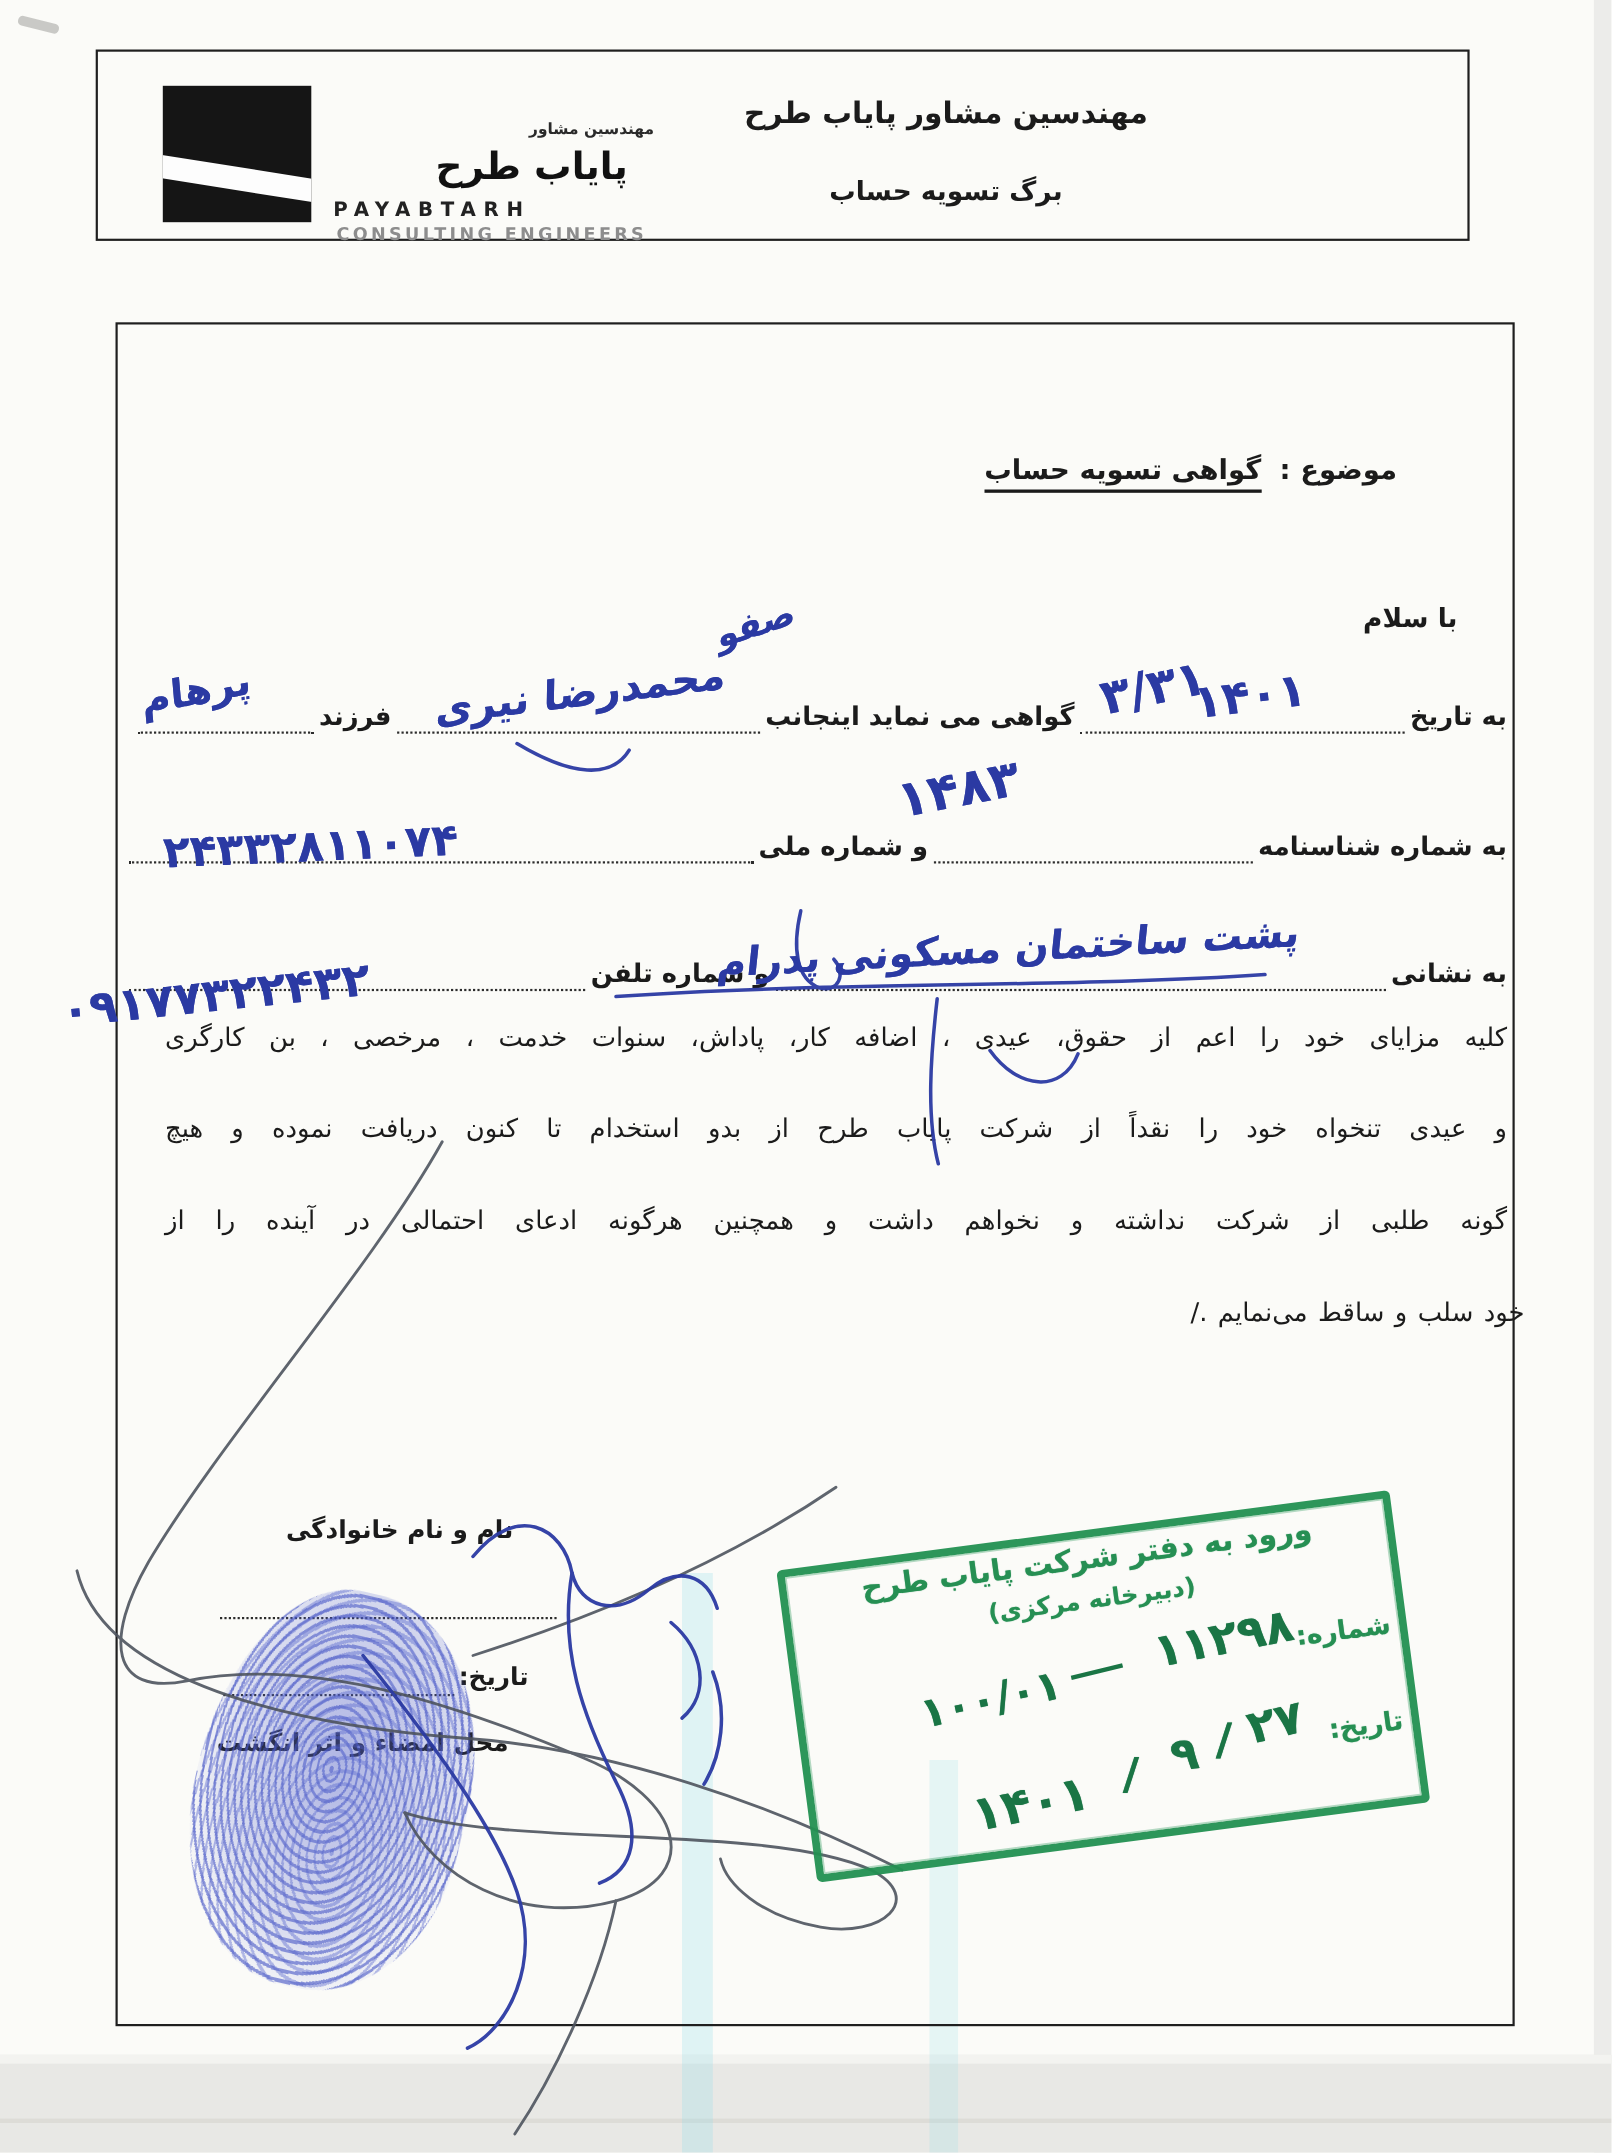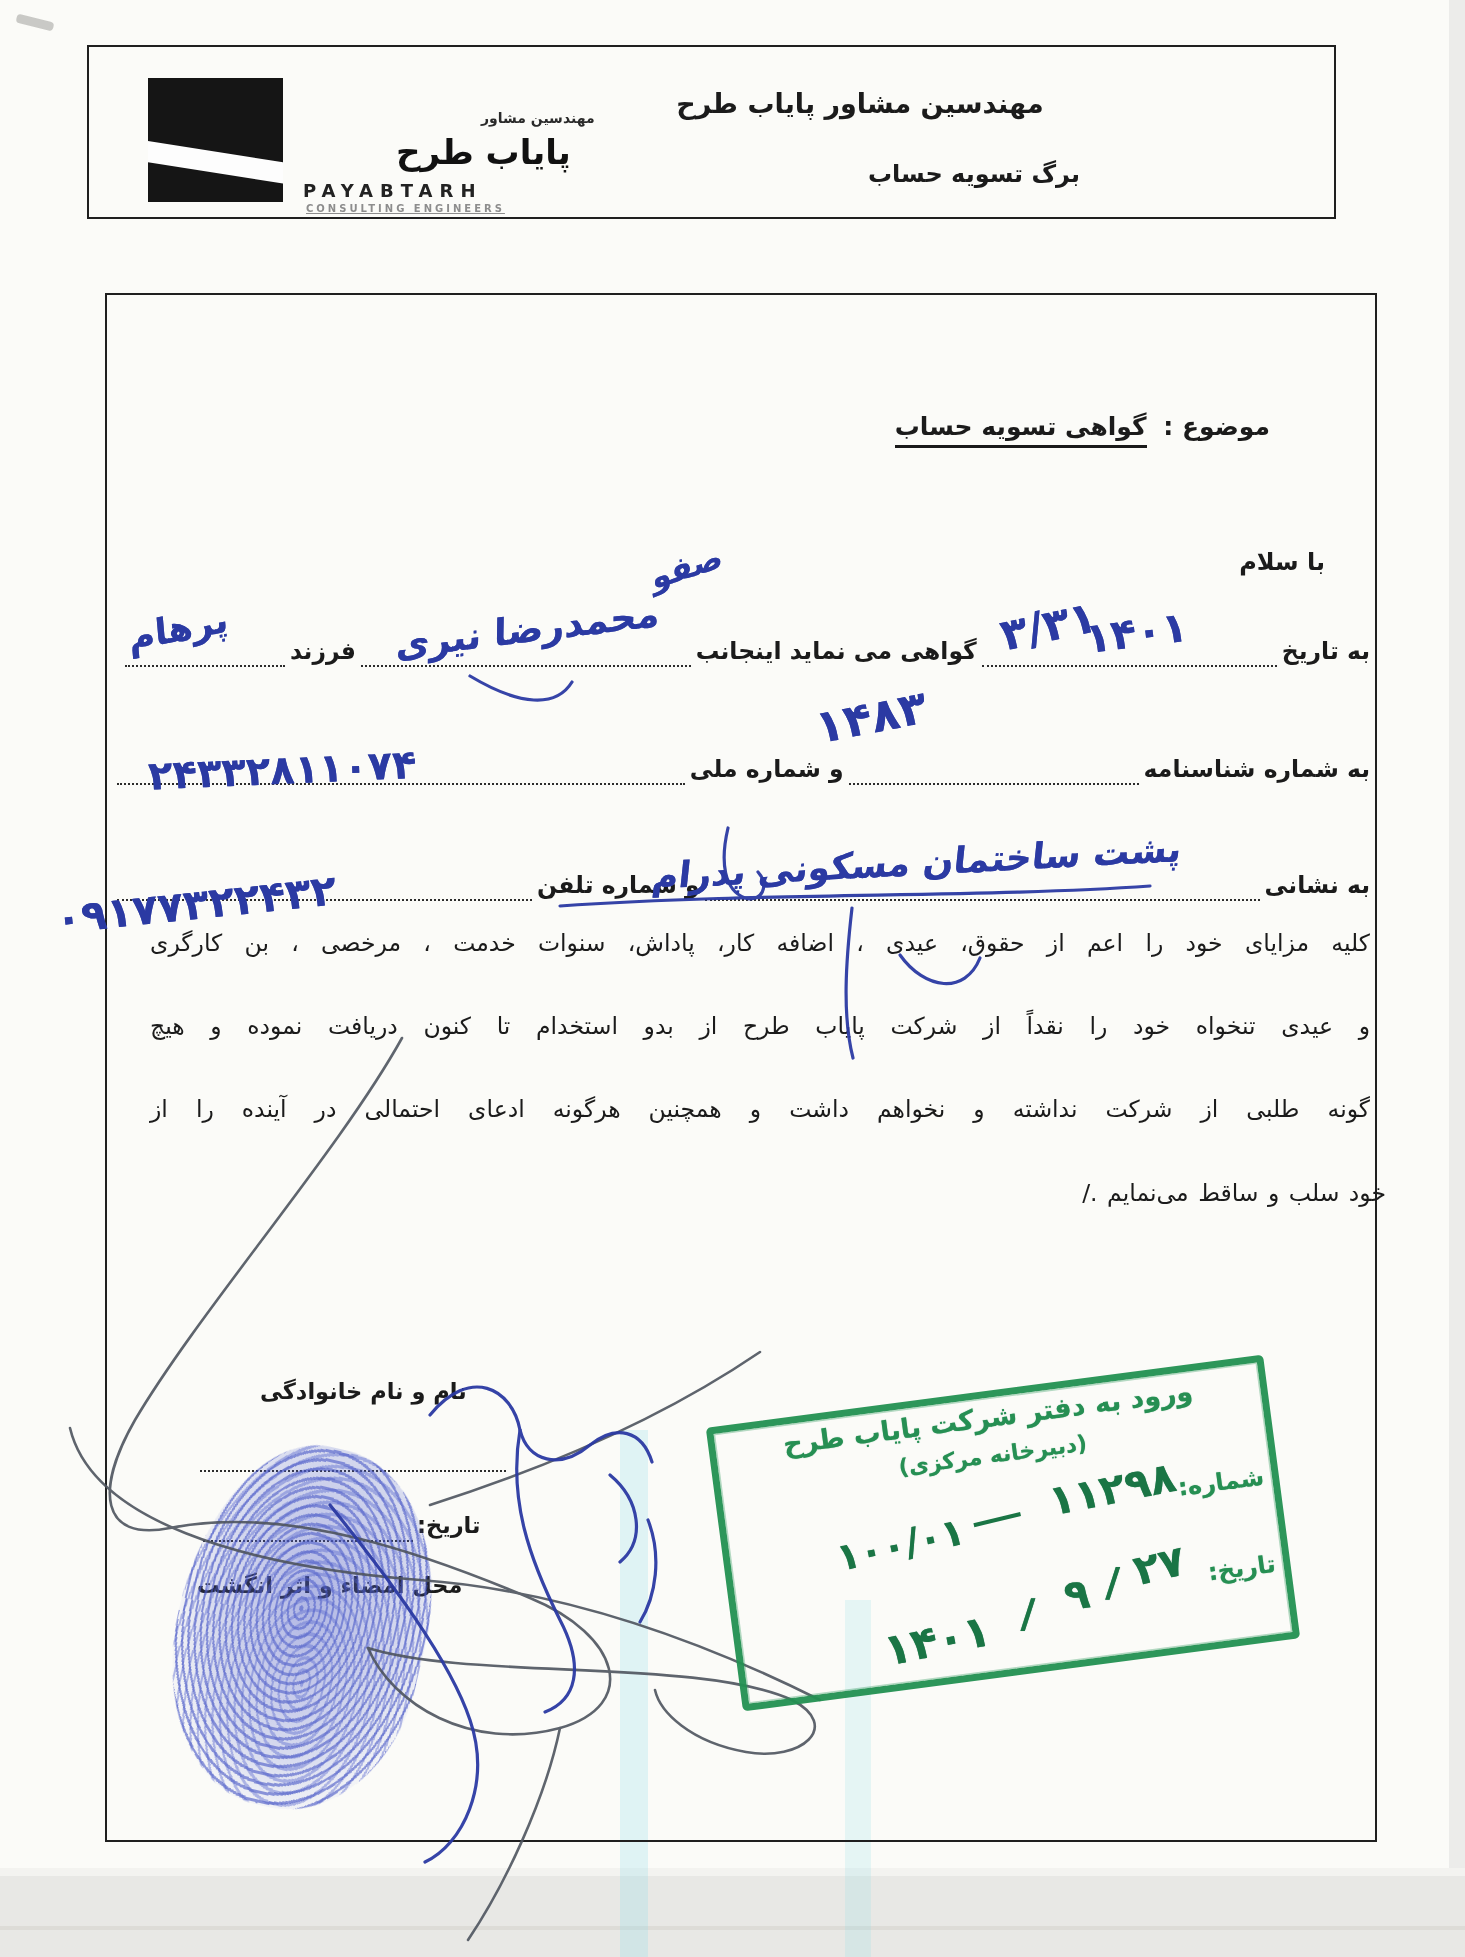--- a/index.html
+++ b/index.html
@@ -9,21 +9,21 @@
     font-family:"DejaVu Sans",sans-serif;color:#1b1b1b;
   }
   
   .box{position:absolute;border:2.5px solid #1f1f1f;background:transparent;}
   
   .logo-square{position:absolute;background:#151515;overflow:hidden;}
   .logo-slash{position:absolute;left:-14%;top:60%;width:130%;height:17%;background:#fdfdfd;transform:rotate(9deg);}
   .brand-fa-small{position:absolute;font-size:14px;font-weight:bold;color:#2a2a2a;letter-spacing:0;margin-left:48px;}
   .brand-fa{position:absolute;font-size:34px;font-weight:bold;color:#111;}
   .brand-en{position:absolute;font-size:18px;font-weight:bold;letter-spacing:7px;color:#222;}
-  .brand-en-sub{position:absolute;font-size:10px;letter-spacing:3px;color:#8d8d8d;font-weight:bold;text-decoration:underline;}
+  .brand-en-sub{position:absolute;font-size:16px;letter-spacing:3px;color:#8d8d8d;font-weight:bold;}
   .hdr-title{position:absolute;font-size:27px;font-weight:bold;direction:rtl;text-align:center;}
   .hdr-sub{position:absolute;font-size:24px;font-weight:bold;direction:rtl;text-align:center;}
   
   .subject{position:absolute;direction:rtl;font-size:25px;font-weight:bold;}
   .subject .us{border-bottom:3px solid #1a1a1a;padding-bottom:4px;}
   .salut{position:absolute;direction:rtl;font-size:24px;font-weight:bold;text-align:right;}
   .fline{position:absolute;display:flex;direction:rtl;align-items:flex-end;font-size:23.5px;font-weight:bold;white-space:nowrap;}
   .fline .w{line-height:1.3;}
   .dots{border-bottom:2.5px dotted #2c2c2c;height:1.05em;margin:0 5px;}
   .para{position:absolute;direction:rtl;font-size:23.5px;font-weight:normal;line-height:1.35;
@@ -70,21 +70,21 @@
 
 <div class="logo-square" style="left:148px;top:78px;width:135px;height:124px;">
   <div class="logo-slash"></div>
 </div>
 <div class="brand-fa-small" style="left:433px;top:110px;width:115px;text-align:left;direction:rtl;">مهندسین مشاور</div>
 <div class="brand-fa" style="left:396px;top:132px;direction:rtl;">پایاب طرح</div>
 <div class="brand-en" style="left:303px;top:180px;">PAYABTARH</div>
 <div class="brand-en-sub" style="left:306px;top:203px;">CONSULTING ENGINEERS</div>
 
 <div class="hdr-title" style="left:600px;top:88px;width:520px;">مهندسین مشاور پایاب طرح</div>
-<div class="hdr-sub" style="left:640px;top:160px;width:440px;text-align:right;">برگ تسویه حساب</div>
+<div class="hdr-sub" style="left:640px;top:160px;width:440px;">برگ تسویه حساب</div>
 
 <div class="box" style="left:105px;top:293px;width:1268px;height:1545px;"></div>
 
 <div class="subject" style="right:195px;top:412px;">
   <span>موضوع :</span>
   <span class="us" style="margin-right:8px;">گواهی تسویه حساب</span>
 </div>
 
 <div class="salut" style="right:140px;top:548px;">با سلام</div>
 

